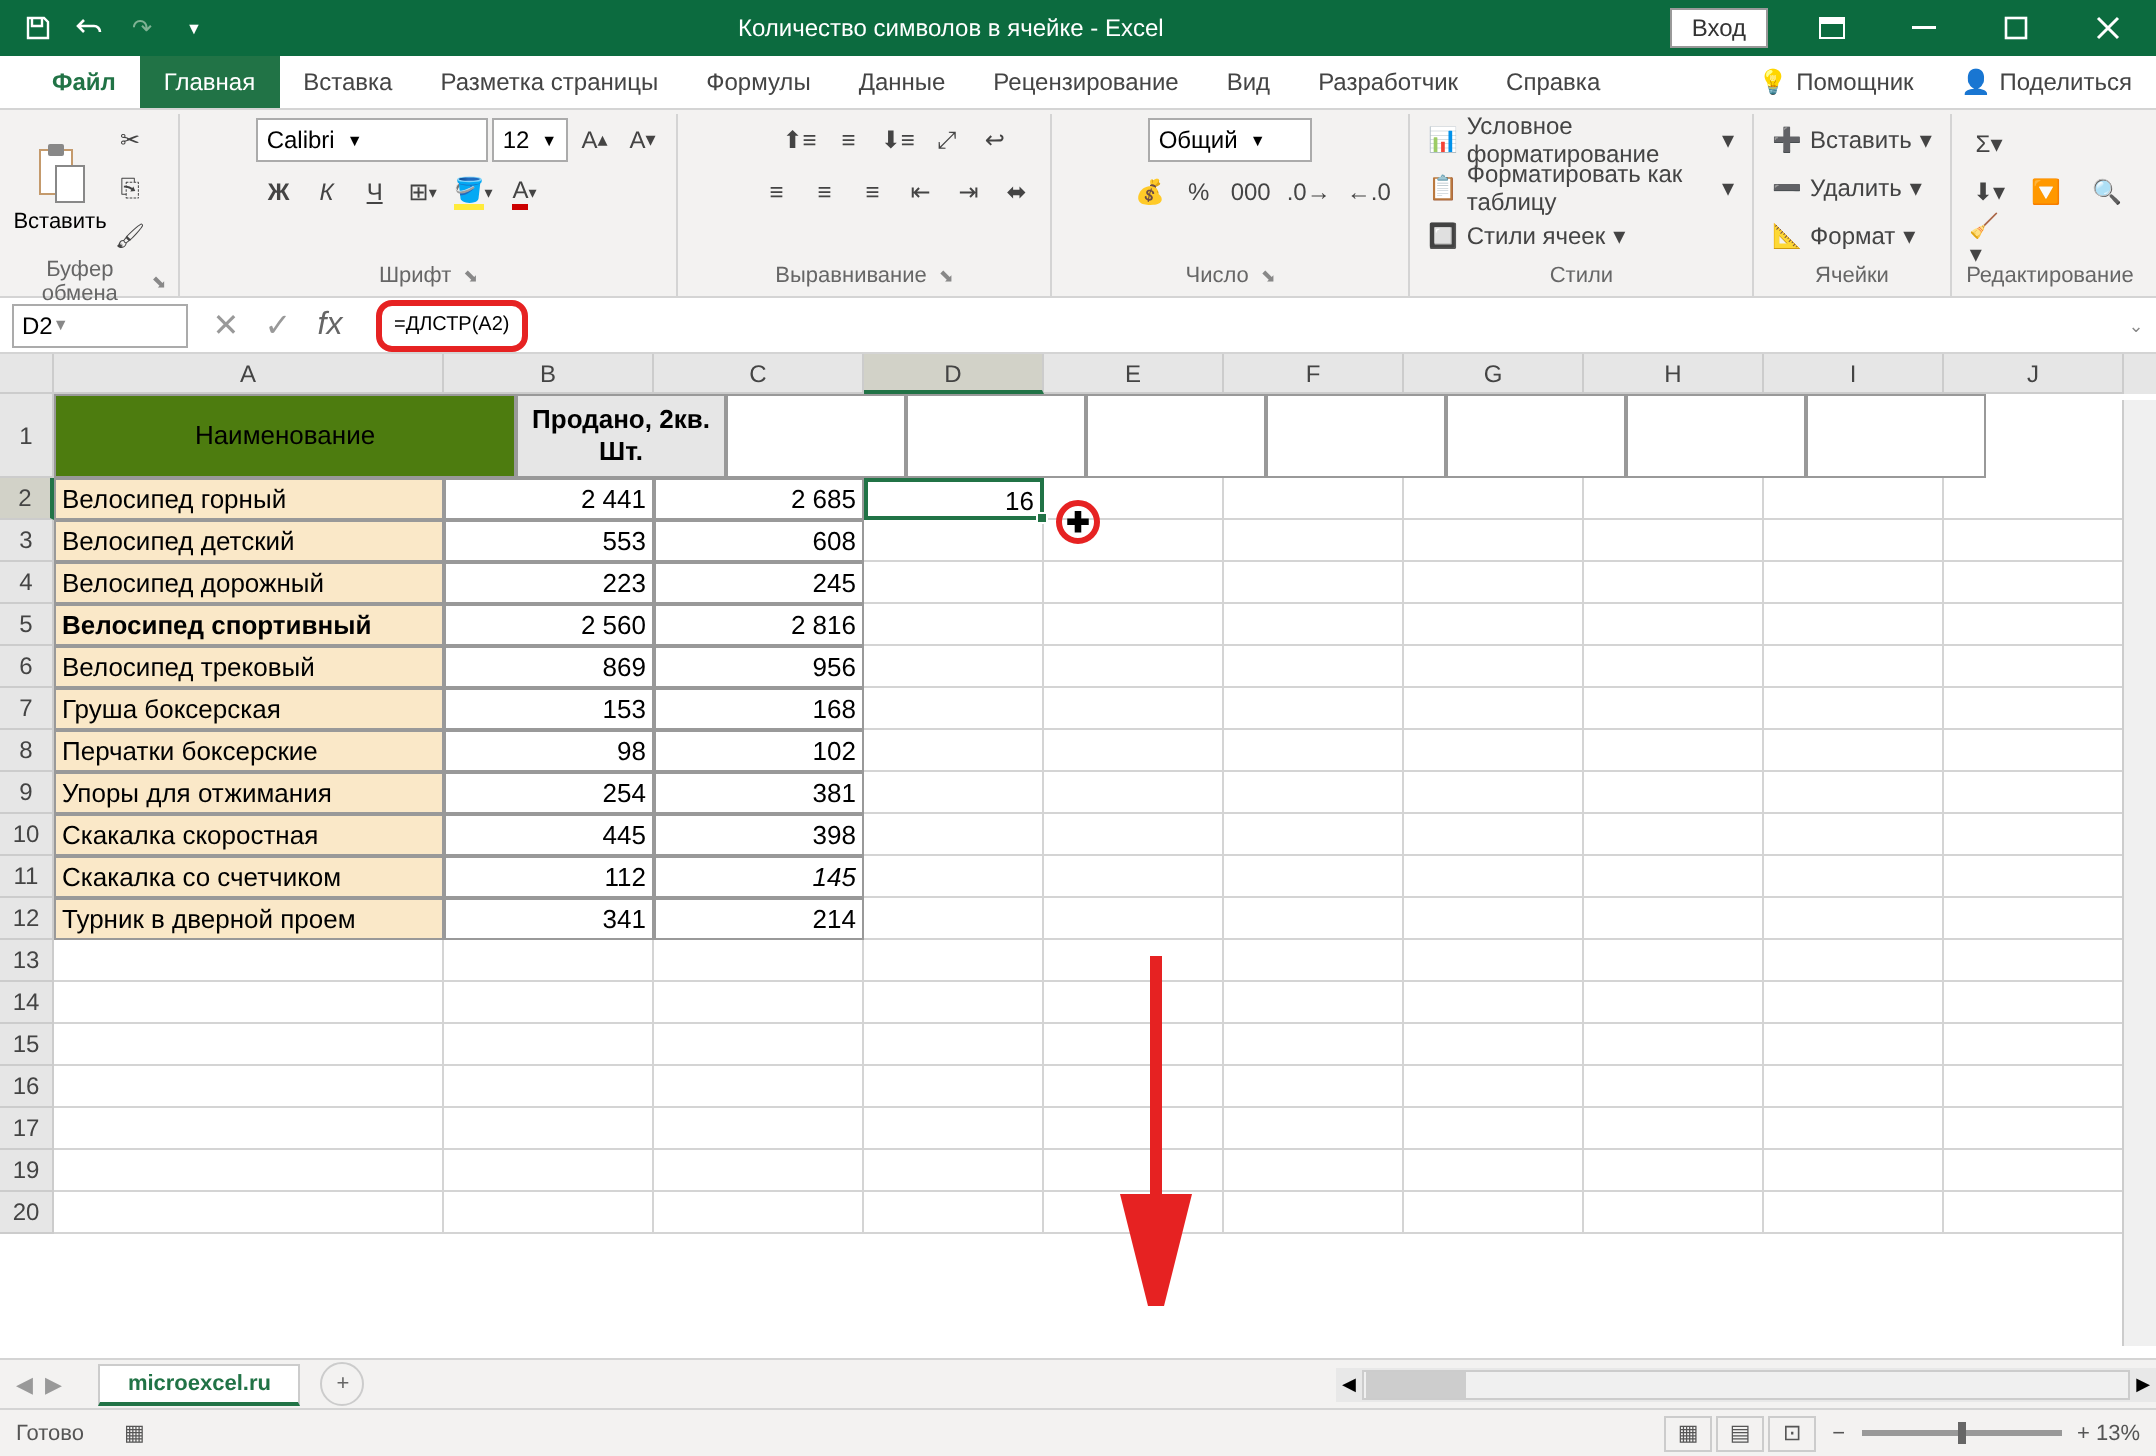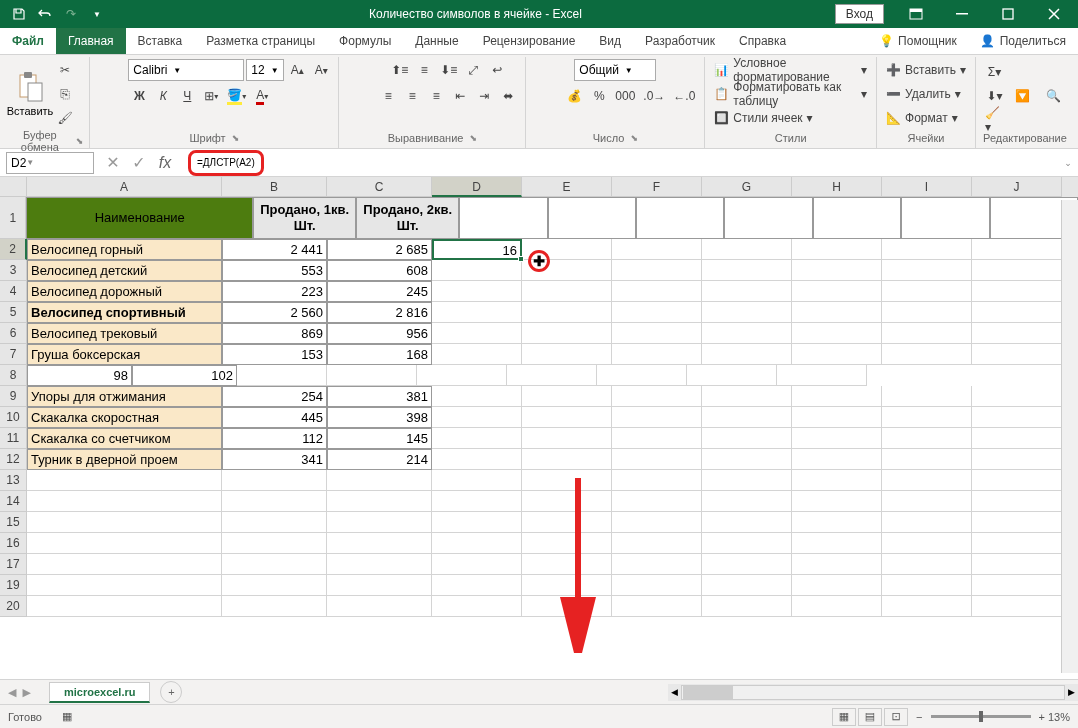--- a/index.html
+++ b/index.html
@@ -7,21 +7,21 @@
 .titlebar { height: 28px; background: #0c6b3f; display: flex; align-items: center; color: #fff; font-size: 12px; }
 .qat { display: flex; gap: 4px; padding: 0 8px; align-items: center; }
 .qat-btn { width: 22px; height: 22px; display: flex; align-items: center; justify-content: center; cursor: pointer; }
 .titlebar-center { flex: 1; text-align: center; }
 .titlebar-right { display: flex; gap: 2px; padding-right: 2px; align-items: center; }
 .signin-btn { background: #fff; color: #333; padding: 2px 10px; font-size: 12px; border: 1px solid #999; margin-right: 8px; }
 .winbtn { width: 44px; height: 26px; display: flex; align-items: center; justify-content: center; }
 .menubar { height: 27px; background: #fff; display: flex; align-items: center; border-bottom: 1px solid #d4d4d4; }
 .tab { padding: 0 12px; height: 26px; line-height: 26px; font-size: 12px; color: #444; cursor: pointer; }
 .tab.active { background: #217346; color: #fff; }
-.tab.file { color: #217346; font-weight: 600; }
+.tab.file { color: #217346; font-weight: 600; margin-left: 14px; }
 .menubar-right { margin-left: auto; display: flex; }
 .menubar-right .tab { display: flex; align-items: center; gap: 4px; }
 .ribbon { height: 94px; background: #f3f2f1; border-bottom: 1px solid #d4d4d4; display: flex; padding: 2px 4px 0 4px; }
 .ribbon-group { border-right: 1px solid #d4d4d4; padding: 2px 6px; display: flex; flex-direction: column; justify-content: space-between; }
 .group-content { display: flex; gap: 4px; align-items: center; flex: 1; }
 .group-label { text-align: center; font-size: 11px; color: #666; padding-bottom: 2px; display: flex; justify-content: center; align-items: center; gap: 2px; }
 .paste-big { width: 40px; height: 66px; display: flex; flex-direction: column; align-items: center; justify-content: center; font-size: 11px; gap: 2px; }
 .small-btn { width: 22px; height: 22px; display: flex; align-items: center; justify-content: center; font-size: 12px; color: #444; }
 .combo { border: 1px solid #ababab; background: #fff; height: 22px; padding: 0 4px; font-size: 12px; display: flex; align-items: center; gap: 6px; }
 .font-row, .align-row { display: flex; gap: 2px; padding-left: 32px; }
@@ -291,21 +291,20 @@
       <div class="col-h" style="width: 90px;">F</div>
       <div class="col-h" style="width: 90px;">G</div>
       <div class="col-h" style="width: 90px;">H</div>
       <div class="col-h" style="width: 90px;">I</div>
       <div class="col-h" style="width: 90px;">J</div>
     </div>
   <div class="grid-body" id="grid-body">
       <div class="row header-row" style="height: 42px;">
         <div class="row-h" style="line-height:42px">1</div>
         <div class="cell" style="width: 231px; background: #4d7c0f; font-weight: normal; text-align: center; border: 1px solid rgb(153, 153, 153); display: flex; align-items: center; justify-content: center; line-height: 1.2; white-space: normal;">Наименование</div>
-        <div class="cell" style="width: 105px; background: rgb(230, 230, 230); font-weight: bold; text-align: center; border: 1px solid rgb(153, 153, 153); display: flex; align-items: center; justify-content: center; line-height: 1.2; white-space: normal;">Продано, 1кв. Шт.</div>
         <div class="cell" style="width: 105px; background: rgb(230, 230, 230); font-weight: bold; text-align: center; border: 1px solid rgb(153, 153, 153); display: flex; align-items: center; justify-content: center; line-height: 1.2; white-space: normal;">Продано, 2кв. Шт.</div>
         <div class="cell" style="width: 90px; background: rgb(255, 255, 255); height: 42px;"></div>
         <div class="cell" style="width: 90px; background: rgb(255, 255, 255); height: 42px;"></div>
         <div class="cell" style="width: 90px; background: rgb(255, 255, 255); height: 42px;"></div>
         <div class="cell" style="width: 90px; background: rgb(255, 255, 255); height: 42px;"></div>
         <div class="cell" style="width: 90px; background: rgb(255, 255, 255); height: 42px;"></div>
         <div class="cell" style="width: 90px; background: rgb(255, 255, 255); height: 42px;"></div>
         <div class="cell" style="width: 90px; background: rgb(255, 255, 255); height: 42px;"></div>
       </div>
       <div class="row">
@@ -381,20 +380,21 @@
         <div class="cell" style="width: 90px;"></div>
         <div class="cell" style="width: 90px;"></div>
         <div class="cell" style="width: 90px;"></div>
         <div class="cell" style="width: 90px;"></div>
         <div class="cell" style="width: 90px;"></div>
         <div class="cell" style="width: 90px;"></div>
         <div class="cell" style="width: 90px;"></div>
       </div>
       <div class="row">
         <div class="row-h">8</div>
+        <div class="cell data-a" style="width: 195px;">Перчатки боксерские</div>
         <div class="cell data-bc" style="width: 105px;">98</div>
         <div class="cell data-bc" style="width: 105px;">102</div>
         <div class="cell" style="width: 90px;"></div>
         <div class="cell" style="width: 90px;"></div>
         <div class="cell" style="width: 90px;"></div>
         <div class="cell" style="width: 90px;"></div>
         <div class="cell" style="width: 90px;"></div>
         <div class="cell" style="width: 90px;"></div>
         <div class="cell" style="width: 90px;"></div>
       </div>
@@ -421,21 +421,21 @@
         <div class="cell" style="width: 90px;"></div>
         <div class="cell" style="width: 90px;"></div>
         <div class="cell" style="width: 90px;"></div>
         <div class="cell" style="width: 90px;"></div>
         <div class="cell" style="width: 90px;"></div>
       </div>
       <div class="row">
         <div class="row-h">11</div>
         <div class="cell data-a" style="width: 195px;">Скакалка со счетчиком</div>
         <div class="cell data-bc" style="width: 105px;">112</div>
-        <div class="cell data-bc" style="width: 105px;">145</div>
+        <div class="cell data-bc" style="width: 105px; font-style: italic;">145</div>
         <div class="cell" style="width: 90px;"></div>
         <div class="cell" style="width: 90px;"></div>
         <div class="cell" style="width: 90px;"></div>
         <div class="cell" style="width: 90px;"></div>
         <div class="cell" style="width: 90px;"></div>
         <div class="cell" style="width: 90px;"></div>
         <div class="cell" style="width: 90px;"></div>
       </div>
       <div class="row">
         <div class="row-h">12</div>

